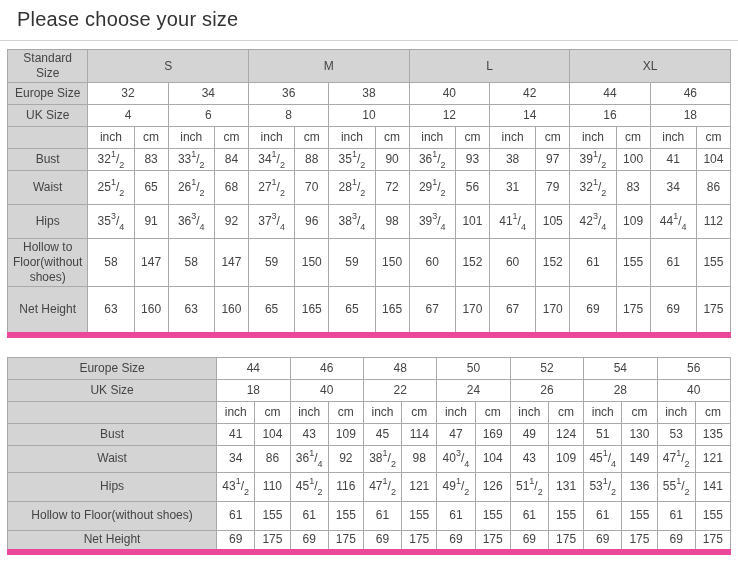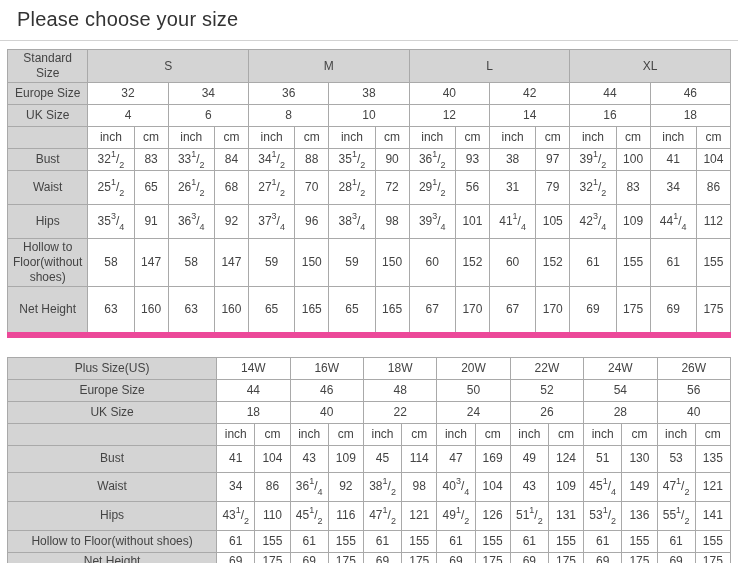--- a/index.html
+++ b/index.html
@@ -250,30 +250,20 @@
       <col class="c-cm">
       <col class="c-inch">
       <col class="c-cm">
       <col class="c-inch">
       <col class="c-cm">
       <col class="c-inch">
       <col class="c-cm">
     </colgroup>
     <tbody>
       <tr>
-        <td class="label">Plus Size(US)</td>
-        <td colspan="2">14W</td>
-        <td colspan="2">16W</td>
-        <td colspan="2">18W</td>
-        <td colspan="2">20W</td>
-        <td colspan="2">22W</td>
-        <td colspan="2">24W</td>
-        <td colspan="2">26W</td>
-      </tr>
-      <tr>
         <td class="label">Europe Size</td>
         <td colspan="2">44</td>
         <td colspan="2">46</td>
         <td colspan="2">48</td>
         <td colspan="2">50</td>
         <td colspan="2">52</td>
         <td colspan="2">54</td>
         <td colspan="2">56</td>
       </tr>
       <tr>

